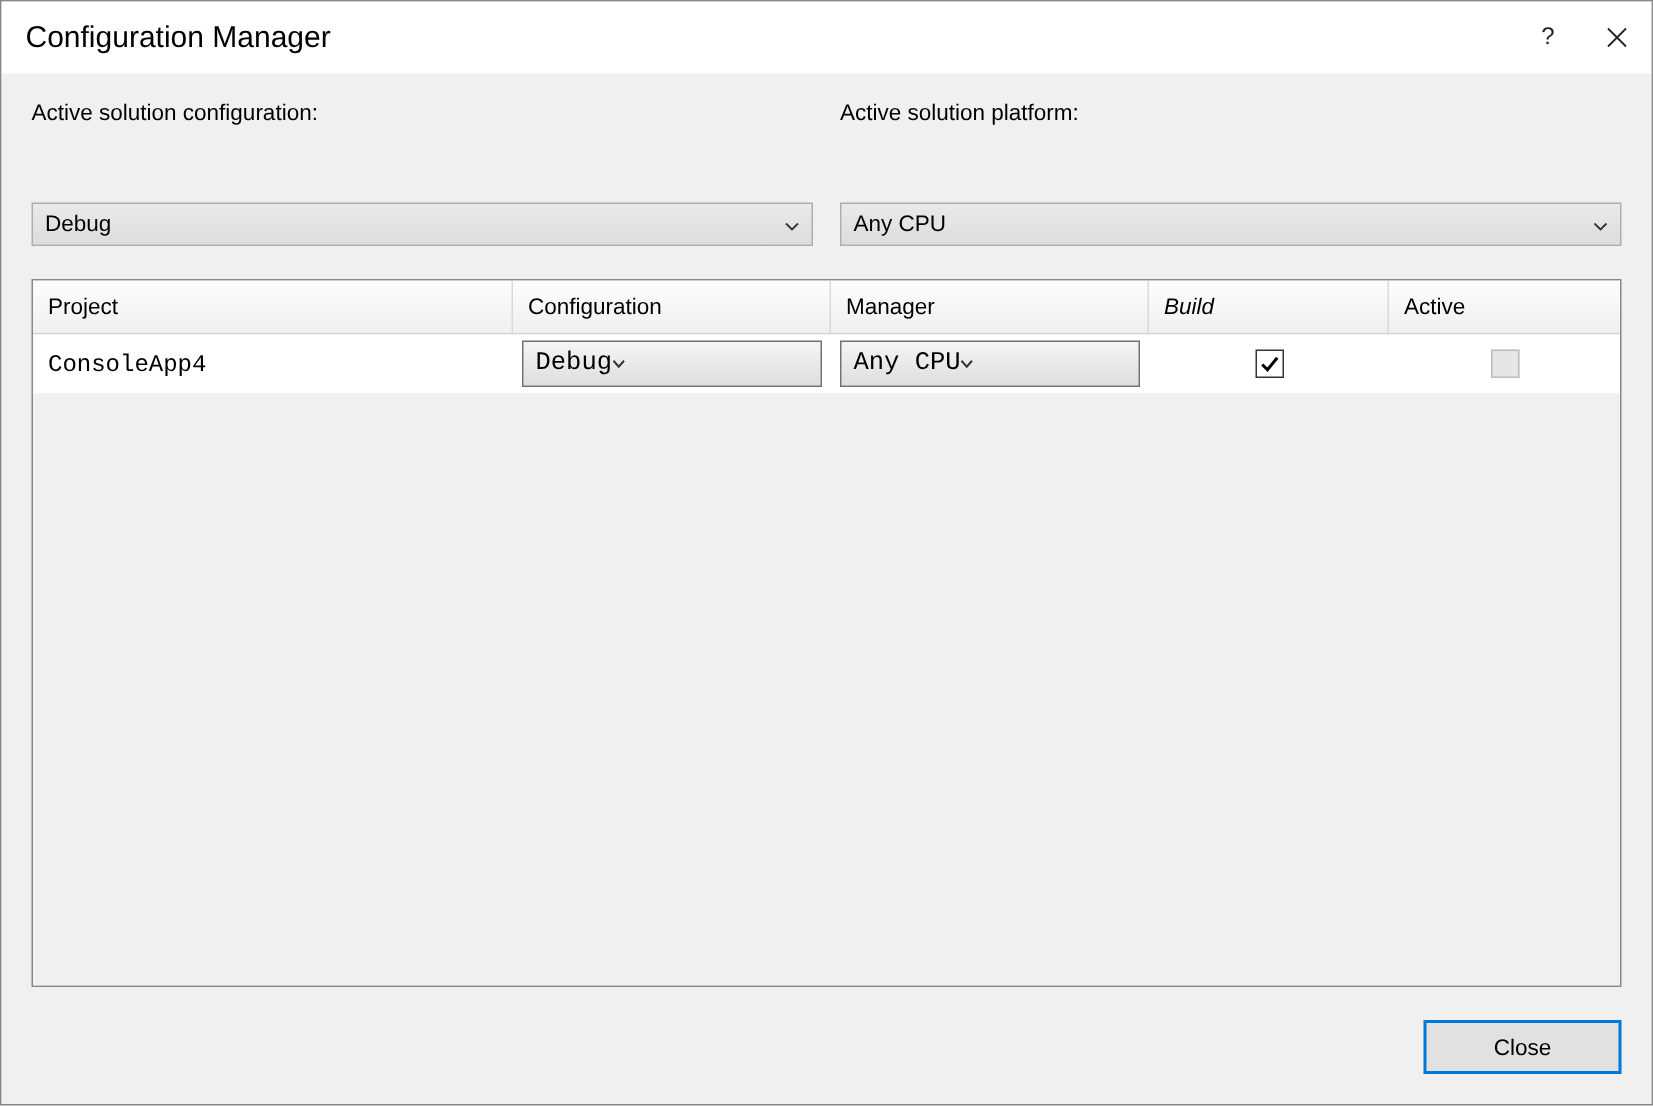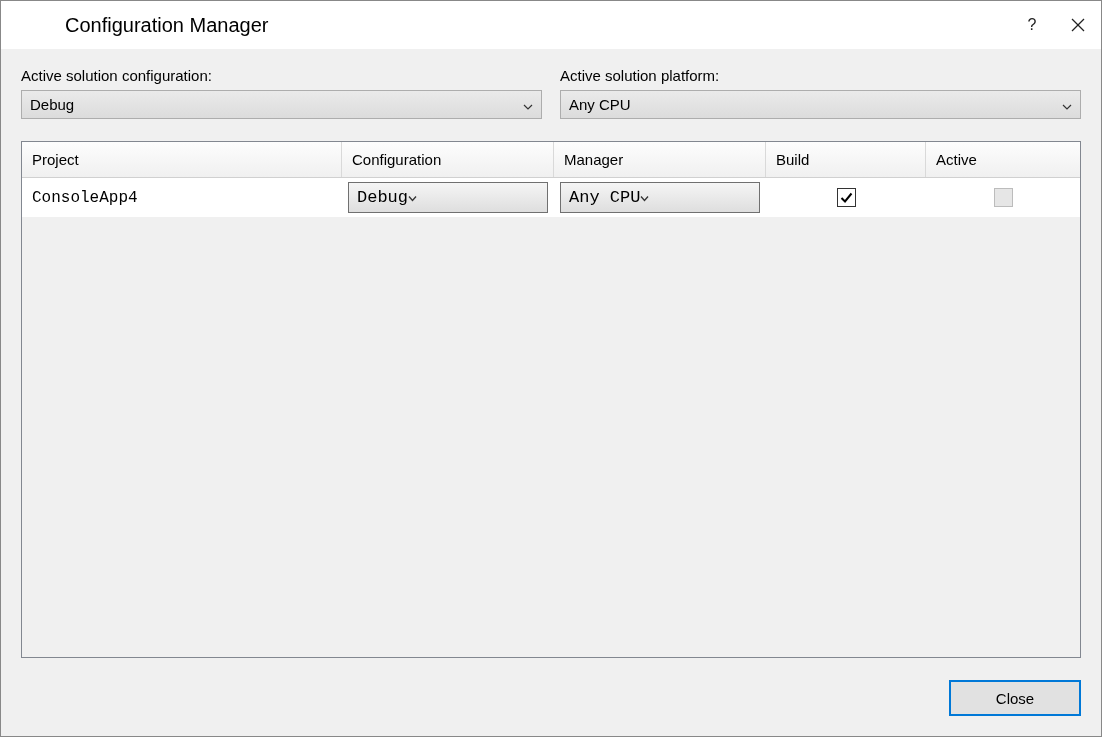--- a/index.html
+++ b/index.html
@@ -12,21 +12,20 @@
       height: 737px;
       overflow: hidden;
       border: 1px solid #888;
     }
     .titlebar {
       height: 48px;
       display: flex;
       align-items: center;
       padding: 0 0 0 16px;
       background: #fff;
-      margin-left: 48px;
     }
     .title {
       font-size: 20px;
       flex: 1;
     }
     .titlebar-btn {
       width: 46px;
       height: 48px;
       display: flex;
       align-items: center;
@@ -41,21 +40,21 @@
       padding: 18px 20px 20px 20px;
       height: calc(100% - 48px);
       display: flex;
       flex-direction: column;
     }
     .top-row {
       display: flex;
       gap: 18px;
       margin-bottom: 22px;
     }
-    .top-col { flex: 1; display: flex; flex-direction: column; }
+    .top-col { flex: 1; display: flex; flex-direction: column; gap: 45px; }
     .label {
       font-size: 15px;
       color: #000;
       margin-bottom: 6px;
     }
     .dropdown {
       height: 29px;
       border: 1px solid #adadad;
       background: linear-gradient(#eaeaea, #dcdcdc);
       display: flex;
@@ -191,21 +190,21 @@
       </div>
     </div>
   </div>
 
 
   <div class="grid-wrap">
     <div class="grid-header">
       <div class="col col-project">Project</div>
       <div class="col col-config">Configuration</div>
       <div class="col col-platform">Manager</div>
-      <div class="col col-build" style="justify-content:flex-start;">Build</div>
+      <div class="col col-build" style="justify-content:flex-start;font-style:italic;">Build</div>
       <div class="col col-deploy" style="justify-content:flex-start;">Active</div>
     </div>
     <div class="grid-body">
       <div class="grid-row">
         <div class="cell cell-project">ConsoleApp4</div>
         <div class="cell cell-config" style="padding:0 6px;">
           <div class="cell-dropdown">
             <span>Debug</span>
             <span class="chev-sm"><svg viewBox="0 0 9 7">
                   <polyline points="1,1.5 4.5,5.5 8,1.5" fill="none" stroke="#333" stroke-width="1.3"></polyline>

